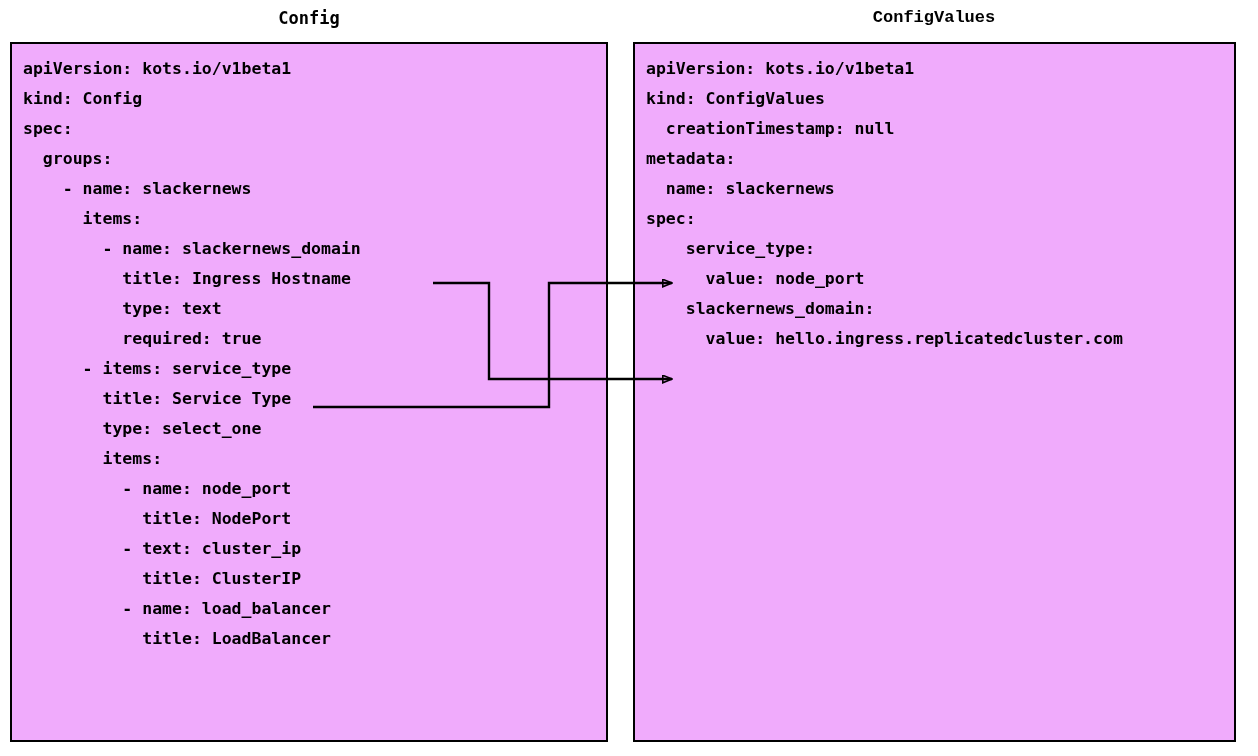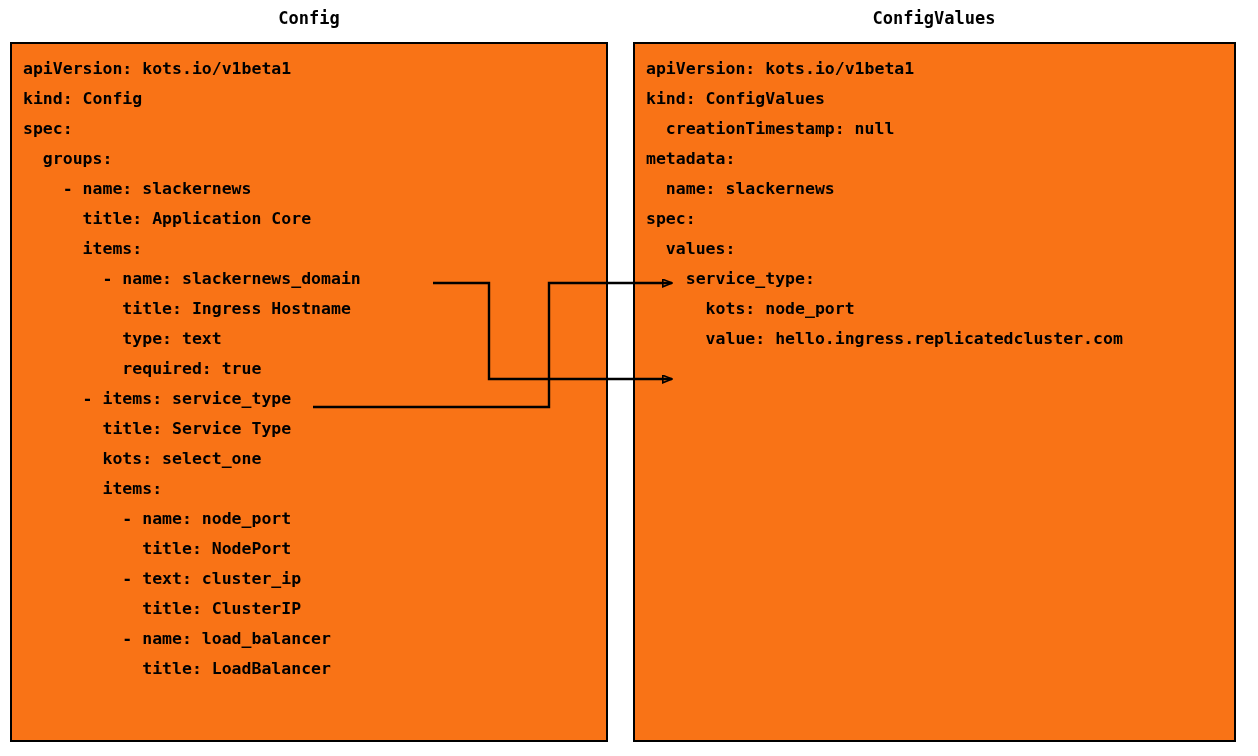--- a/index.html
+++ b/index.html
@@ -27,25 +27,25 @@
     font-family: "DejaVu Sans Mono", "Liberation Mono", monospace;
     font-size: 17px;
     font-weight: bold;
     color: #000000;
     letter-spacing: 0px;
     white-space: nowrap;
     text-align: left;
     transform: translateX(-50%);
   }
   #title-config { left: 309px; top: 8px; }
-  #title-configvalues { left: 934px; top: 8px; }
+  #title-configvalues { left: 934px; top: 8px; font-family: Liberation Mono, monospace; }
 
   .panel {
     position: absolute;
-    background: #f97316;
+    background: #f0abfc;
     border: 2px solid #000000;
     box-sizing: border-box;
     overflow: hidden;
   }
   #panel-config {
     left: 10px;
     top: 42px;
     width: 598px;
     height: 700px;
   }
@@ -92,50 +92,49 @@
 
   <div class="panel-title" id="title-configvalues">ConfigValues</div>
 
   <div class="panel" id="panel-config">
     <div class="yaml-block" id="config-yaml">
       <div class="yaml-line">apiVersion: kots.io/v1beta1</div>
       <div class="yaml-line">kind: Config</div>
       <div class="yaml-line">spec:</div>
       <div class="yaml-line">  groups:</div>
       <div class="yaml-line">    - name: slackernews</div>
-      <div class="yaml-line">      title: Application Core</div>
       <div class="yaml-line">      items:</div>
       <div class="yaml-line">        - name: slackernews_domain</div>
       <div class="yaml-line">          title: Ingress Hostname</div>
       <div class="yaml-line">          type: text</div>
       <div class="yaml-line">          required: true</div>
       <div class="yaml-line">      - items: service_type</div>
       <div class="yaml-line">        title: Service Type</div>
-      <div class="yaml-line">        kots: select_one</div>
+      <div class="yaml-line">        type: select_one</div>
       <div class="yaml-line">        items:</div>
       <div class="yaml-line">          - name: node_port</div>
       <div class="yaml-line">            title: NodePort</div>
       <div class="yaml-line">          - text: cluster_ip</div>
       <div class="yaml-line">            title: ClusterIP</div>
       <div class="yaml-line">          - name: load_balancer</div>
       <div class="yaml-line">            title: LoadBalancer</div>
     </div>
   </div>
 
   <div class="panel" id="panel-configvalues">
     <div class="yaml-block" id="configvalues-yaml">
       <div class="yaml-line">apiVersion: kots.io/v1beta1</div>
       <div class="yaml-line">kind: ConfigValues</div>
       <div class="yaml-line">  creationTimestamp: null</div>
       <div class="yaml-line">metadata:</div>
       <div class="yaml-line">  name: slackernews</div>
       <div class="yaml-line">spec:</div>
-      <div class="yaml-line">  values:</div>
       <div class="yaml-line">    service_type:</div>
-      <div class="yaml-line">      kots: node_port</div>
+      <div class="yaml-line">      value: node_port</div>
+      <div class="yaml-line">    slackernews_domain:</div>
       <div class="yaml-line">      value: hello.ingress.replicatedcluster.com</div>
     </div>
   </div>
 
   <svg id="connector-layer" width="1258" height="756" viewBox="0 0 1258 756">
     <defs>
       <marker id="open-arrow" markerWidth="11" markerHeight="9" refX="10" refY="4.5" orient="auto" markerUnits="userSpaceOnUse">
         <path d="M 0.8,0.8 L 10,4.5 L 0.8,8.2 Z" fill="none" stroke="#000000" stroke-width="1.6" stroke-linejoin="miter"></path>
       </marker>
     </defs>

